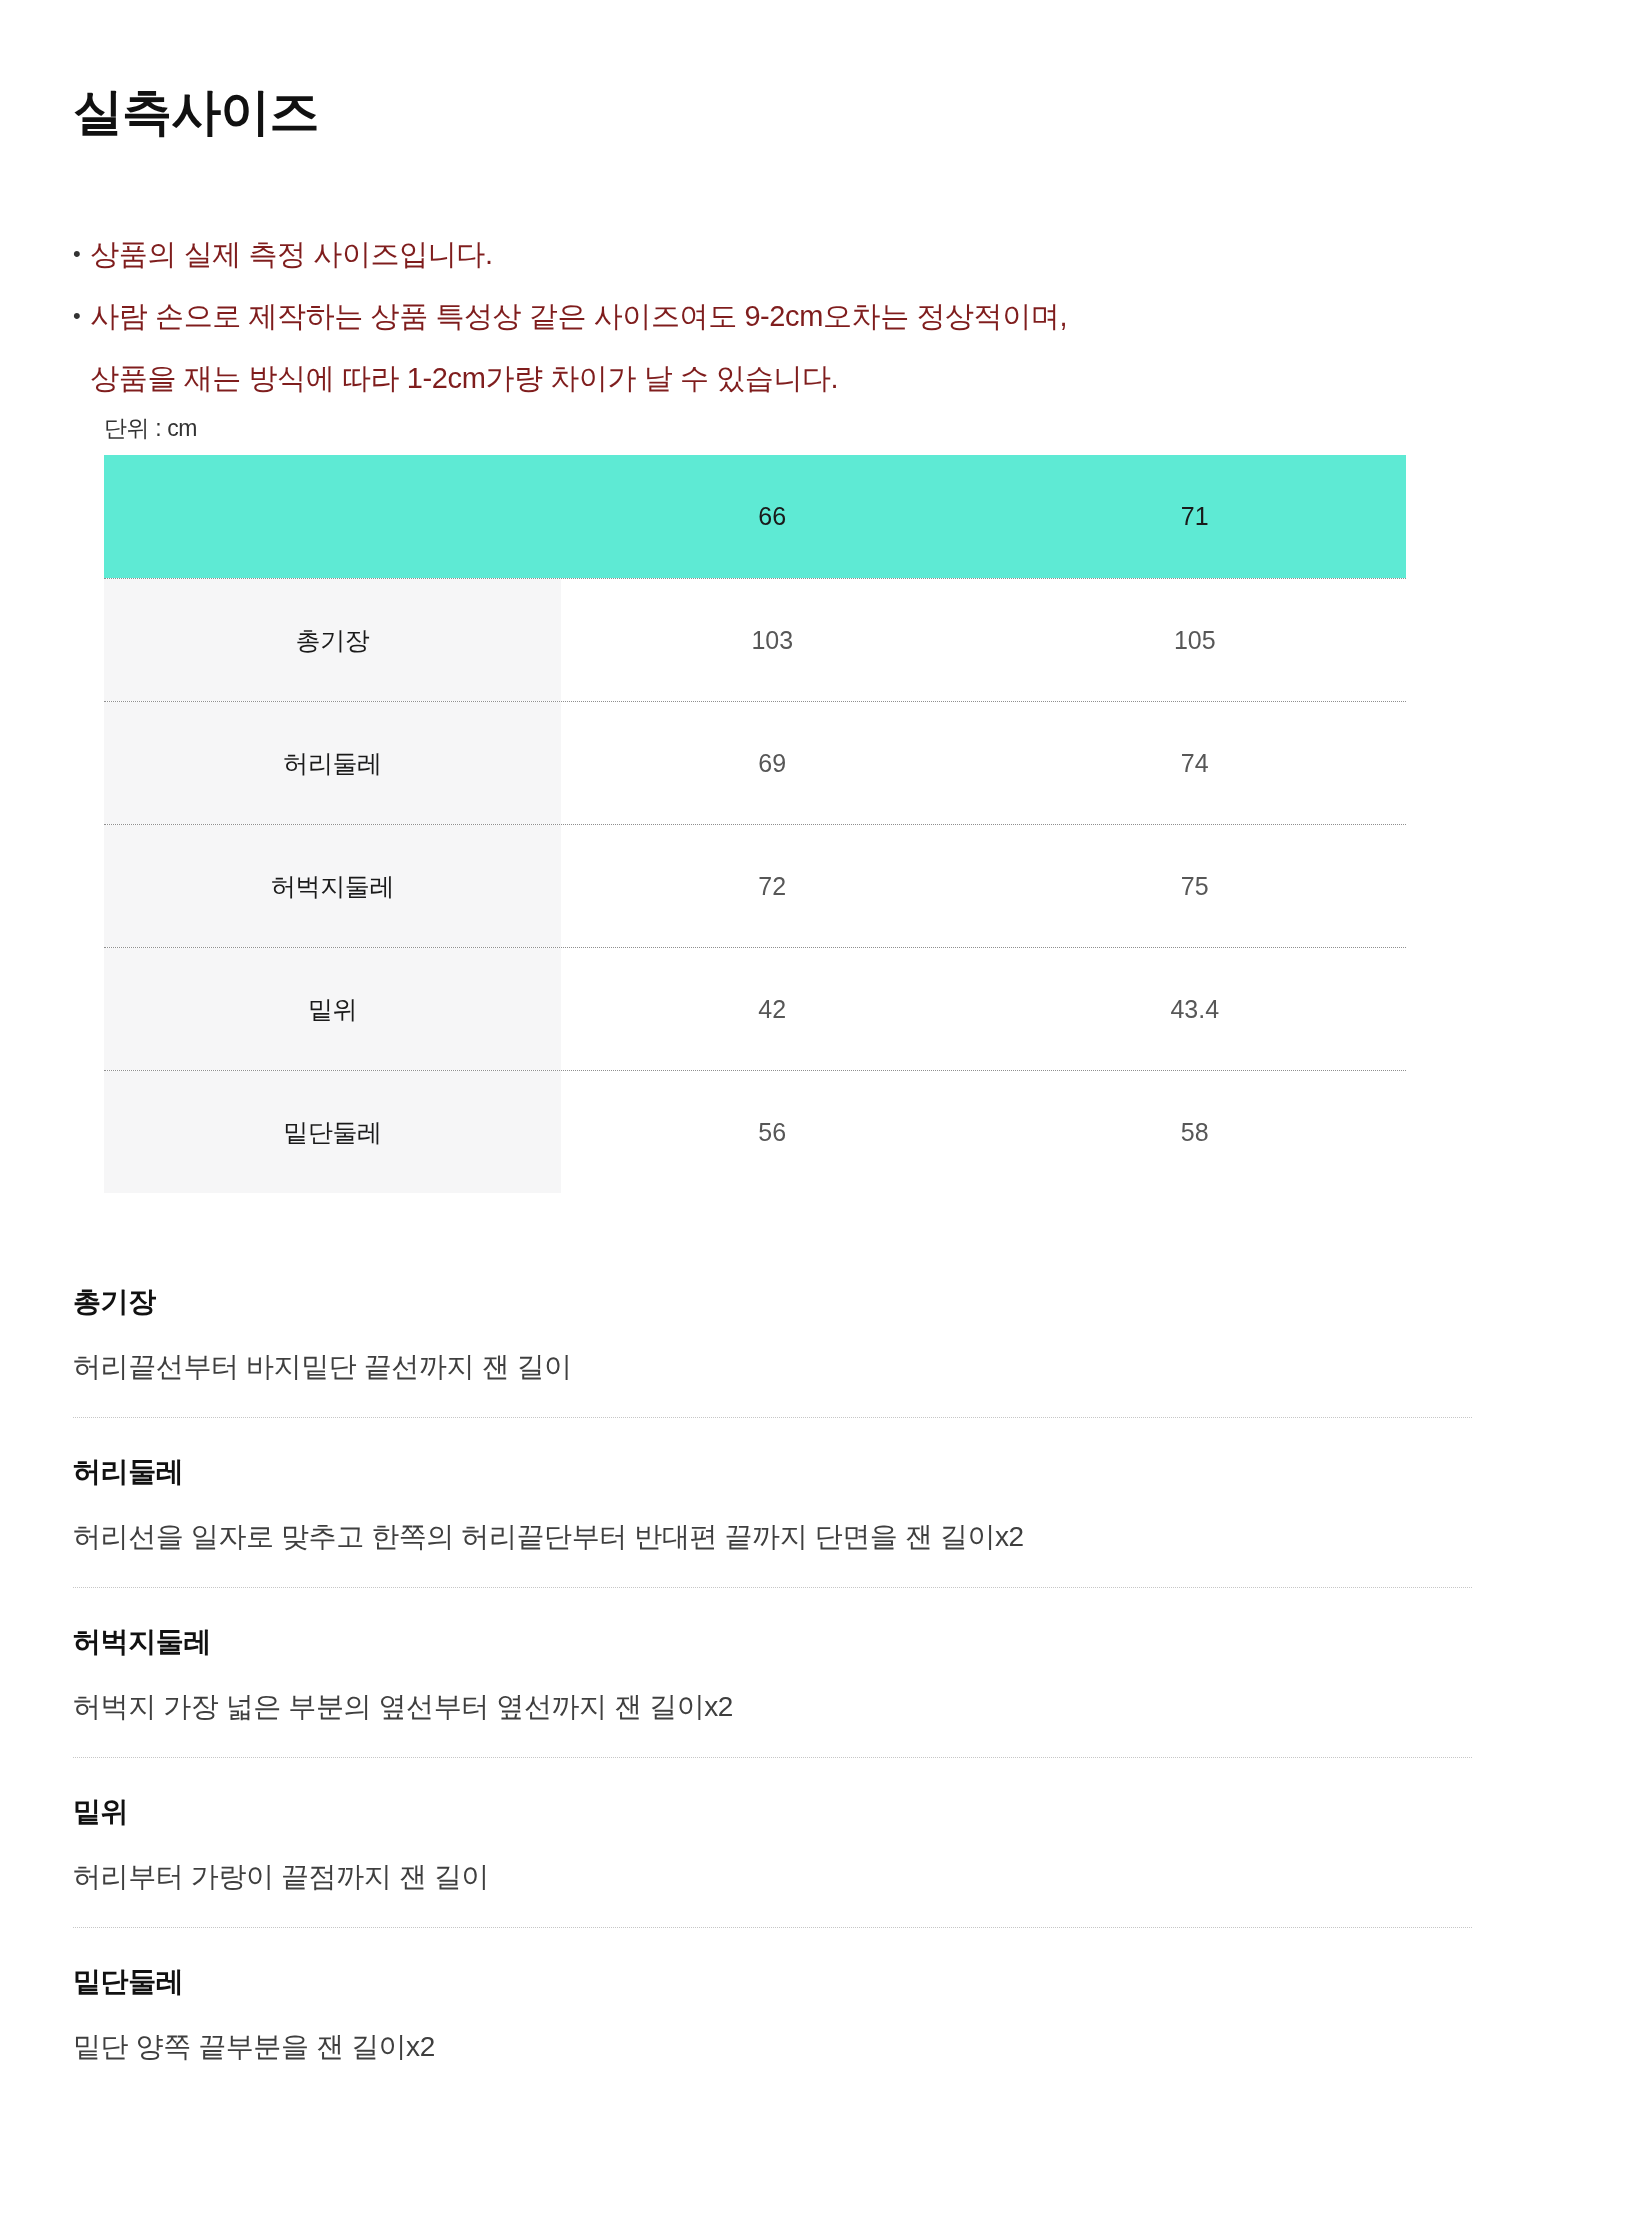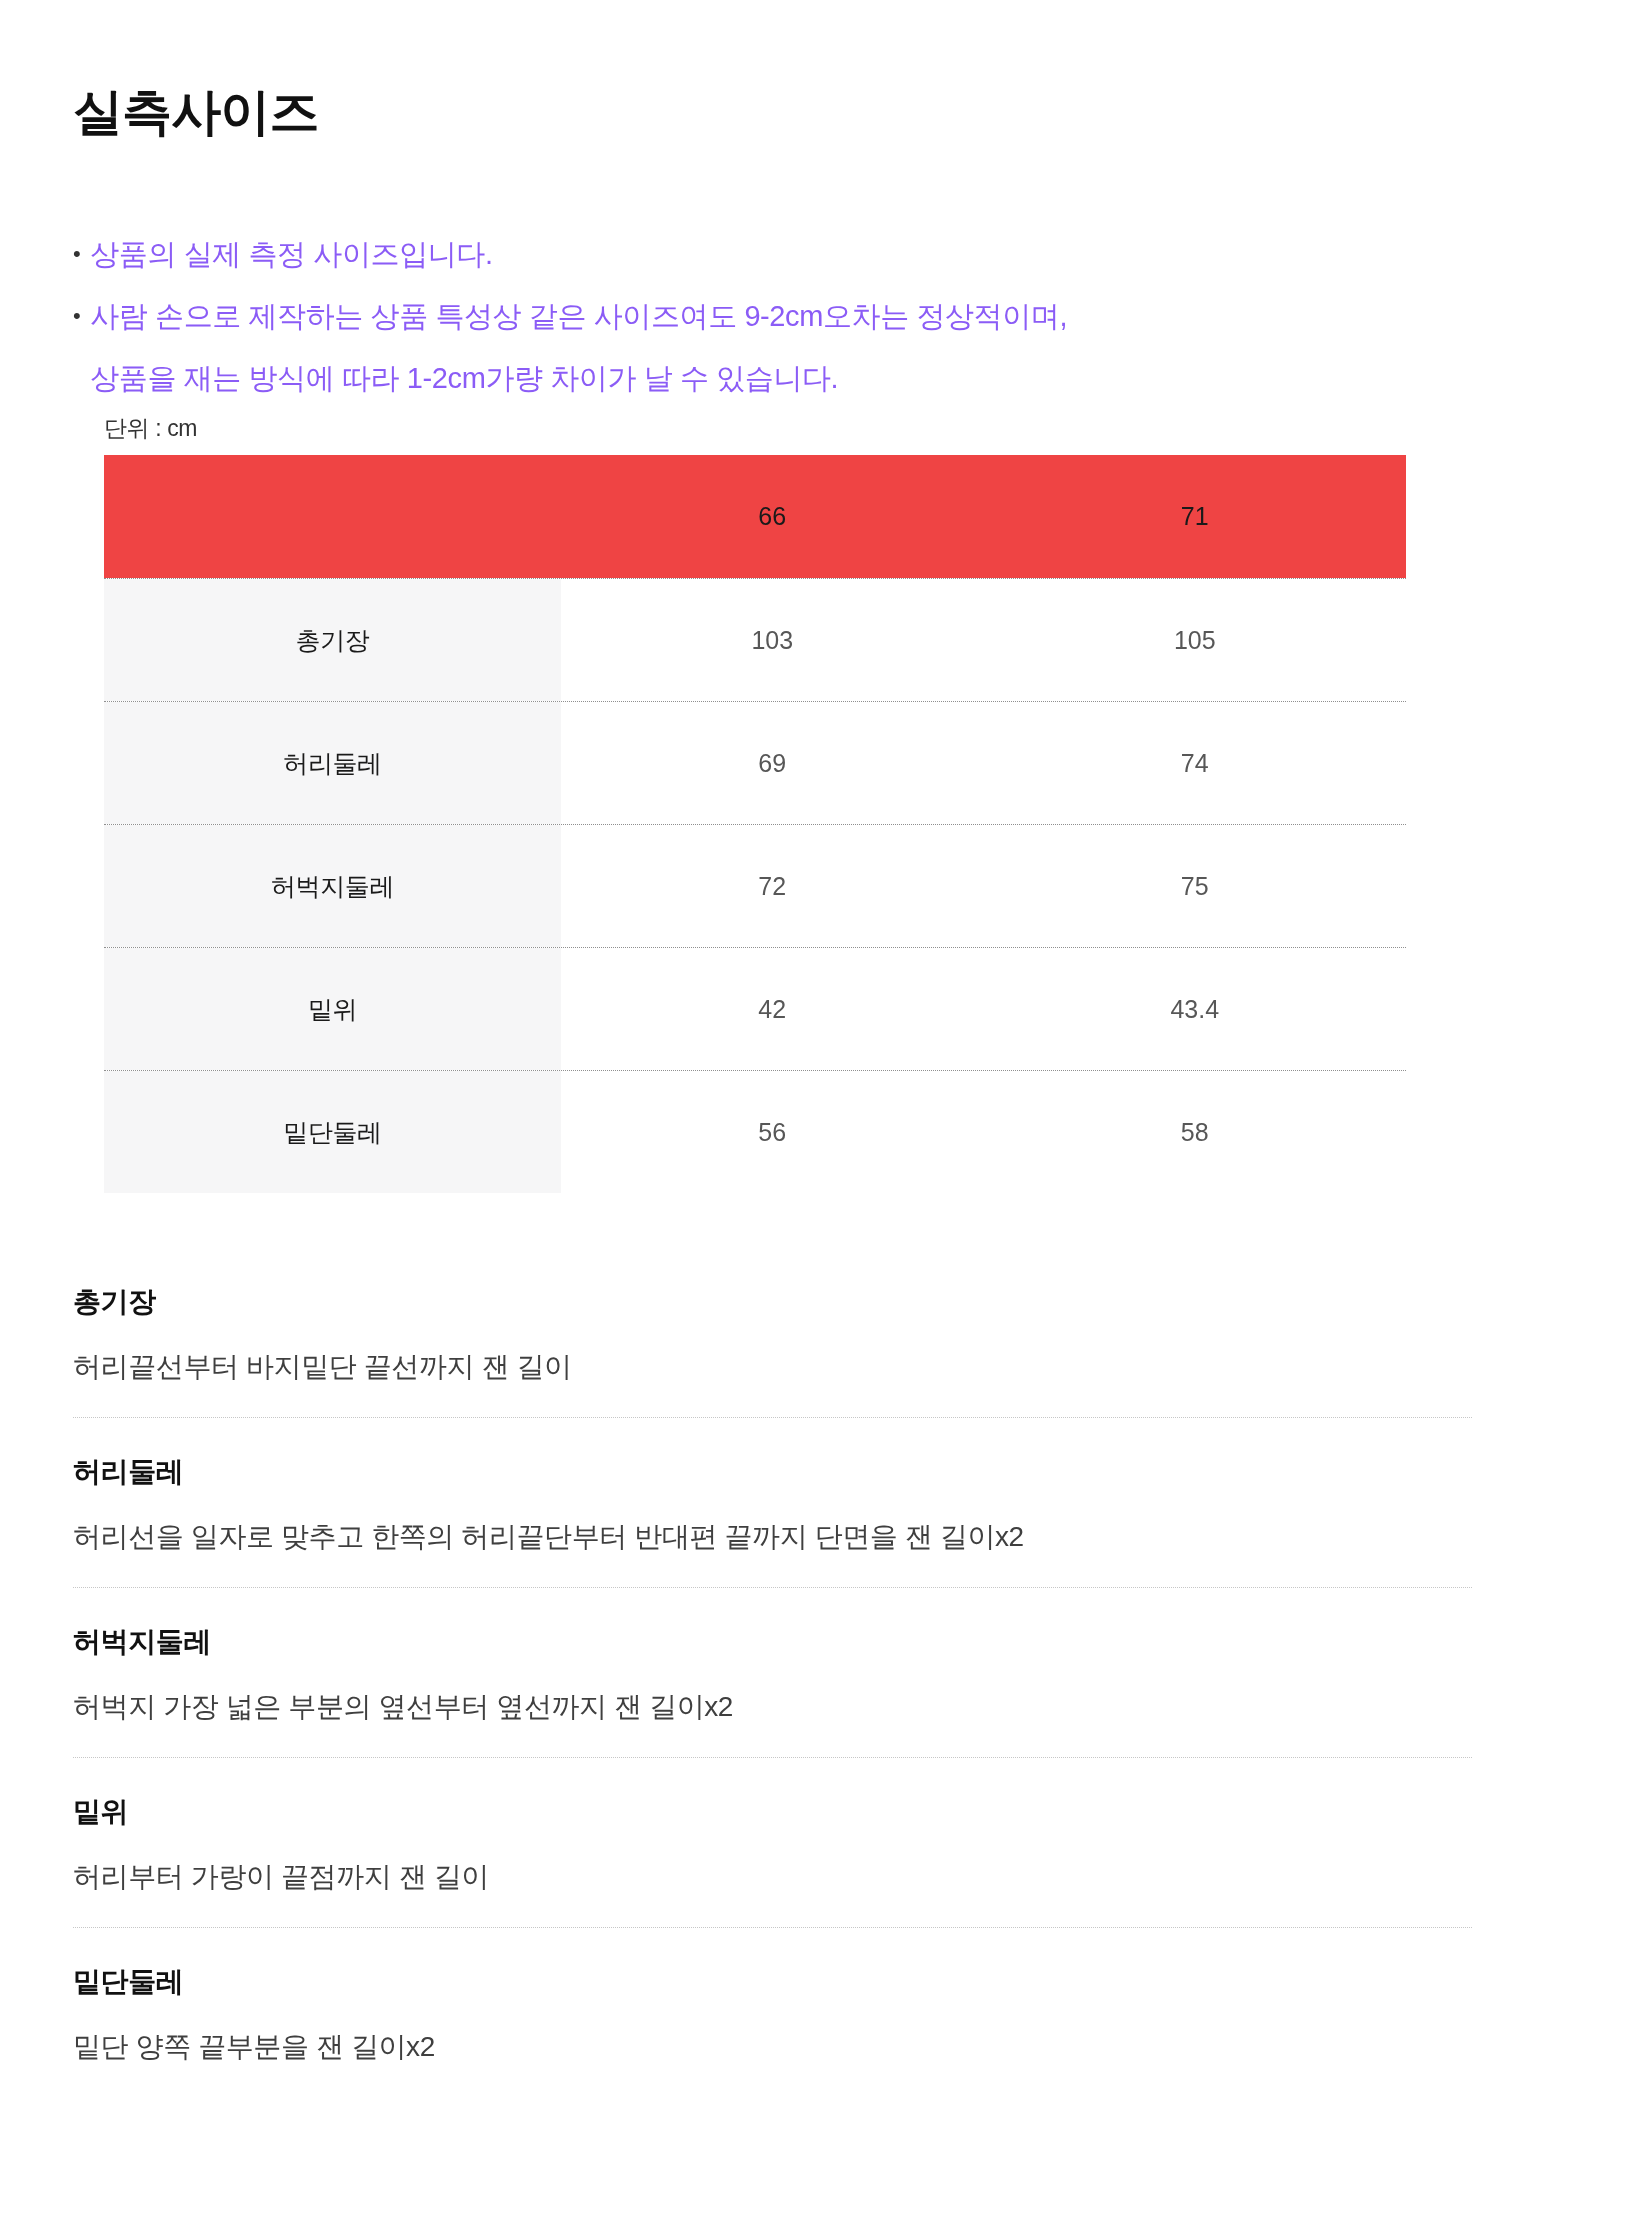--- a/index.html
+++ b/index.html
@@ -33,21 +33,21 @@
     margin-right: 8.6px;
     color: #333;
     font-size: 22px;
     line-height: 62px;
   }
   .note-lines { }
   .note-line {
     display: block;
     font-size: 29px;
     font-weight: 400;
-    color: #8b5cf6;
+    color: #7f1d1d;
     line-height: 62px;
     letter-spacing: -0.4px;
     white-space: nowrap;
   }
 
   
   .section-title {
     margin-top: 99px;
     font-size: 38px;
     font-weight: 700;
@@ -72,21 +72,21 @@
   
   .size-table { width: 100%; }
   .t-row {
     display: flex;
     height: 123px;
     border-top: 1.7px dotted #8f8f8f;
   }
   .t-row.t-header {
     height: 123px;
     border-top: none;
-    background: #ef4444;
+    background: #5eead4;
   }
   .t-label {
     flex: 0 0 457px;
     background: #f6f6f7;
     display: flex;
     align-items: center;
     justify-content: center;
     font-size: 25px;
     color: #1a1a1a;
     letter-spacing: -0.4px;

